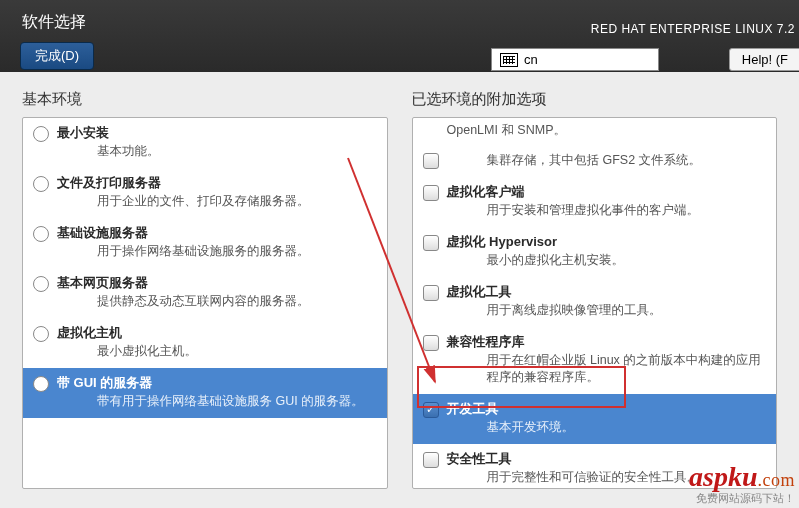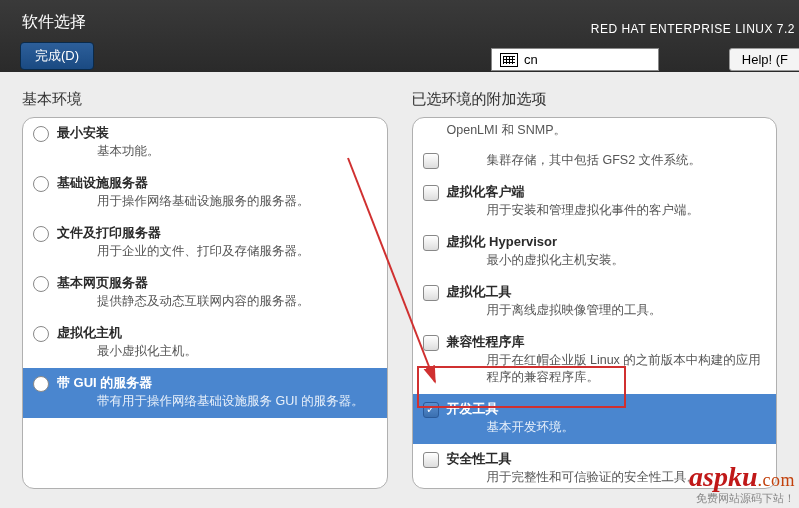--- a/index.html
+++ b/index.html
@@ -90,21 +90,21 @@
   flex: 1;
 }
 .col-header {
   font-size: 15px;
   color: #303030;
   margin-bottom: 8px;
 }
 .panel {
   background: #fff;
   border: 1px solid #b0b0b0;
-  border-radius: 12px;
+  border-radius: 2px;
   height: 370px;
   overflow: hidden;
   position: relative;
 }
 .item {
   padding: 6px 10px 8px 34px;
   position: relative;
 }
 .item .radio, .item .check {
   position: absolute;
@@ -208,27 +208,27 @@
   <div class="col">
     <div class="col-header">基本环境</div>
     <div class="panel" id="left-panel">
         <div class="item">
           <span class="radio"></span>
           <div class="item-title">最小安装</div>
           <div class="item-desc">基本功能。</div>
         </div>
         <div class="item">
           <span class="radio"></span>
+          <div class="item-title">文件及打印服务器</div>
+          <div class="item-desc">用于企业的文件、打印及存储服务器。</div>
+        </div>
+        <div class="item">
+          <span class="radio"></span>
           <div class="item-title">基础设施服务器</div>
           <div class="item-desc">用于操作网络基础设施服务的服务器。</div>
-        </div>
-        <div class="item">
-          <span class="radio"></span>
-          <div class="item-title">文件及打印服务器</div>
-          <div class="item-desc">用于企业的文件、打印及存储服务器。</div>
         </div>
         <div class="item">
           <span class="radio"></span>
           <div class="item-title">基本网页服务器</div>
           <div class="item-desc">提供静态及动态互联网内容的服务器。</div>
         </div>
         <div class="item">
           <span class="radio"></span>
           <div class="item-title">虚拟化主机</div>
           <div class="item-desc">最小虚拟化主机。</div>

